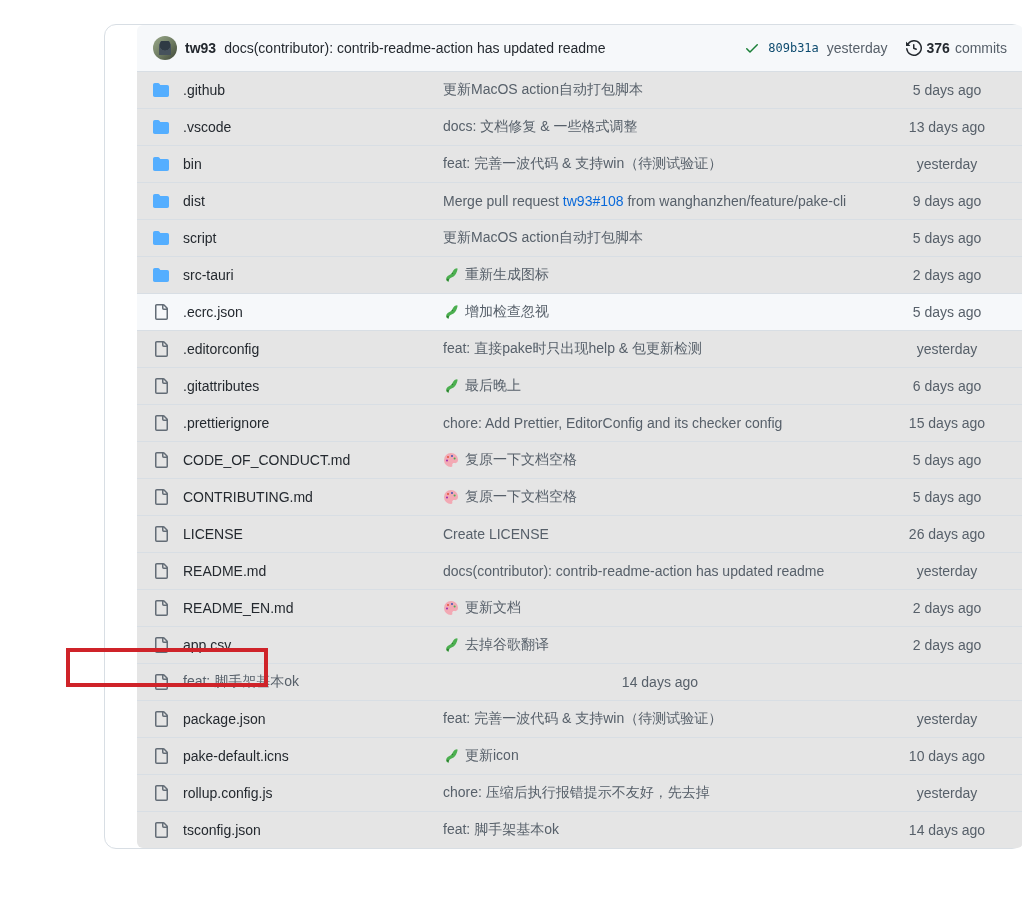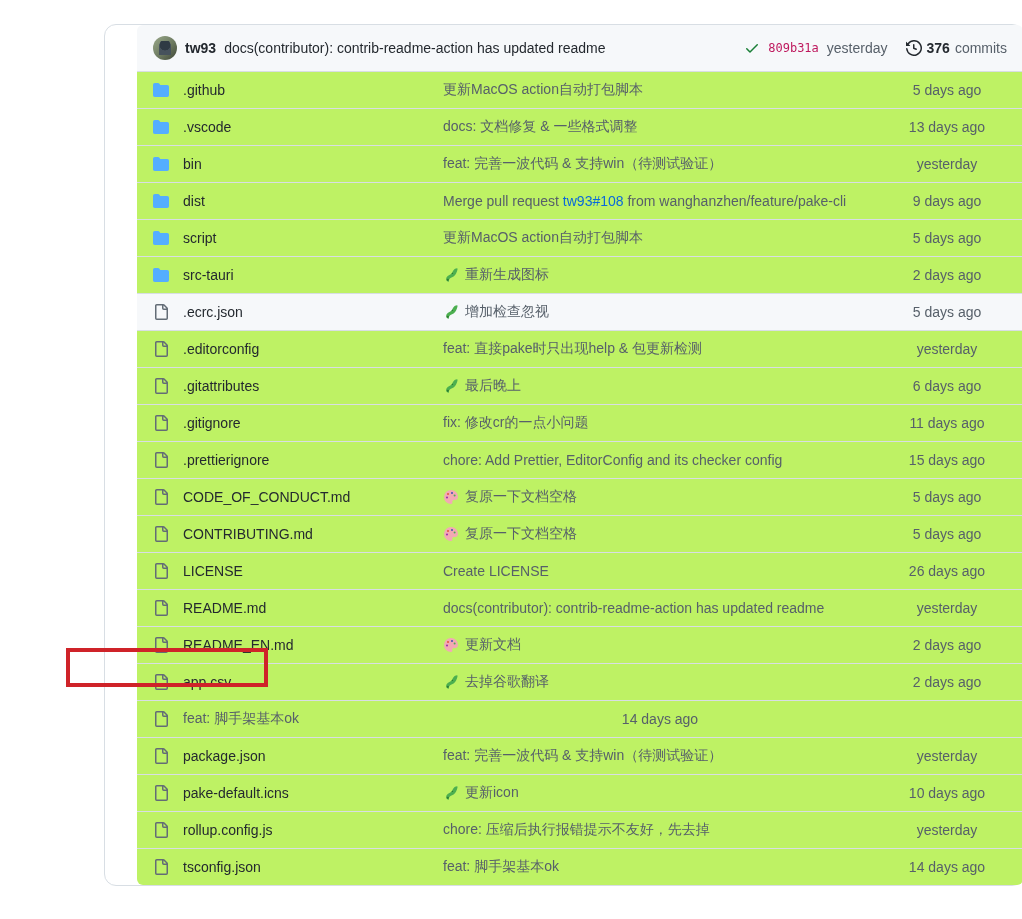--- a/index.html
+++ b/index.html
@@ -24,30 +24,30 @@
     position:relative;overflow:hidden;cursor:pointer;
   }
   .avatar::after{
     content:"";position:absolute;left:6px;top:5px;width:12px;height:14px;
     background:radial-gradient(circle at 50% 30%,#2f3a44 0 5px,transparent 5.5px),
                radial-gradient(ellipse at 50% 95%,#46525c 0 7px,transparent 7.5px);
   }
   .author{font-weight:bold;white-space:nowrap;}
   .head-msg{color:#24292f;text-decoration:none;white-space:nowrap;overflow:hidden;text-overflow:ellipsis;}
   .head-right{margin-left:auto;display:flex;align-items:center;gap:8px;white-space:nowrap;}
-  .hash{font-family:"DejaVu Sans Mono","Liberation Mono",monospace;font-size:12px;color:#be185d;text-decoration:none;}
+  .hash{font-family:"DejaVu Sans Mono","Liberation Mono",monospace;font-size:12px;color:#0c4a6e;text-decoration:none;}
   .head-time{color:#57606a;}
   .commits-link{display:flex;align-items:flex-start;gap:5px;margin-left:10px;text-decoration:none;color:#24292f;cursor:pointer;}
   .commits-count{font-weight:bold;}
   .commits-label{color:#57606a;}
   .icon16{width:16px;height:16px;display:inline-flex;align-items:center;justify-content:center;flex:0 0 auto;}
   
   .row{
     display:grid;grid-template-columns:20px 250px 1fr 120px;column-gap:10px;
-    align-items:center;height:36px;padding:0 16px;background:#bef264;
+    align-items:center;height:36px;padding:0 16px;background:#e5e5e5;
     border-bottom:1px solid #d8dee4;
   }
   .row:last-child{border-bottom:none;border-bottom-left-radius:6px;border-bottom-right-radius:6px;}
   .row.highlighted{background:#f6f8fa;}
   .cell-icon{display:flex;align-items:center;}
   .cell-name{color:#24292f;text-decoration:none;white-space:nowrap;overflow:hidden;text-overflow:ellipsis;cursor:pointer;}
   .cell-msg{display:flex;align-items:center;gap:6px;min-width:0;color:#57606a;}
   .msg-link{color:#57606a;text-decoration:none;white-space:nowrap;overflow:hidden;text-overflow:ellipsis;cursor:pointer;}
   .ref-link{color:#0969da;}
   .emoji{display:inline-flex;width:16px;height:16px;flex:0 0 auto;}
@@ -223,33 +223,20 @@
       <a class="msg-link"><span>最后晚上</span><span class="ref-link"></span><span></span></a>
     </span>
     <span class="cell-date">6 days ago</span>
   </div>
       <div class="row">
     <span class="cell-icon icon16">
           <svg width="16" height="16" viewBox="0 0 16 16" fill="#636c76">
             <path d="M2 1.75C2 .784 2.784 0 3.75 0h6.586c.464 0 .909.184 1.237.513l2.914 2.914c.329.328.513.773.513 1.237v9.586A1.75 1.75 0 0 1 13.25 16h-9.5A1.75 1.75 0 0 1 2 14.25Zm1.75-.25a.25.25 0 0 0-.25.25v12.5c0 .138.112.25.25.25h9.5a.25.25 0 0 0 .25-.25V6h-2.75A1.75 1.75 0 0 1 9 4.25V1.5Zm6.75.062V4.25c0 .138.112.25.25.25h2.688l-.011-.013-2.914-2.914-.013-.011Z"></path>
           </svg>
         </span>
-    <a class="cell-name">.gitignore</a>
-    <span class="cell-msg">
-
-      <a class="msg-link"><span>fix: 修改cr的一点小问题</span><span class="ref-link"></span><span></span></a>
-    </span>
-    <span class="cell-date">11 days ago</span>
-  </div>
-      <div class="row">
-    <span class="cell-icon icon16">
-          <svg width="16" height="16" viewBox="0 0 16 16" fill="#636c76">
-            <path d="M2 1.75C2 .784 2.784 0 3.75 0h6.586c.464 0 .909.184 1.237.513l2.914 2.914c.329.328.513.773.513 1.237v9.586A1.75 1.75 0 0 1 13.25 16h-9.5A1.75 1.75 0 0 1 2 14.25Zm1.75-.25a.25.25 0 0 0-.25.25v12.5c0 .138.112.25.25.25h9.5a.25.25 0 0 0 .25-.25V6h-2.75A1.75 1.75 0 0 1 9 4.25V1.5Zm6.75.062V4.25c0 .138.112.25.25.25h2.688l-.011-.013-2.914-2.914-.013-.011Z"></path>
-          </svg>
-        </span>
     <a class="cell-name">.prettierignore</a>
     <span class="cell-msg">
 
       <a class="msg-link"><span>chore: Add Prettier, EditorConfig and its checker config</span><span class="ref-link"></span><span></span></a>
     </span>
     <span class="cell-date">15 days ago</span>
   </div>
       <div class="row">
     <span class="cell-icon icon16">
           <svg width="16" height="16" viewBox="0 0 16 16" fill="#636c76">

